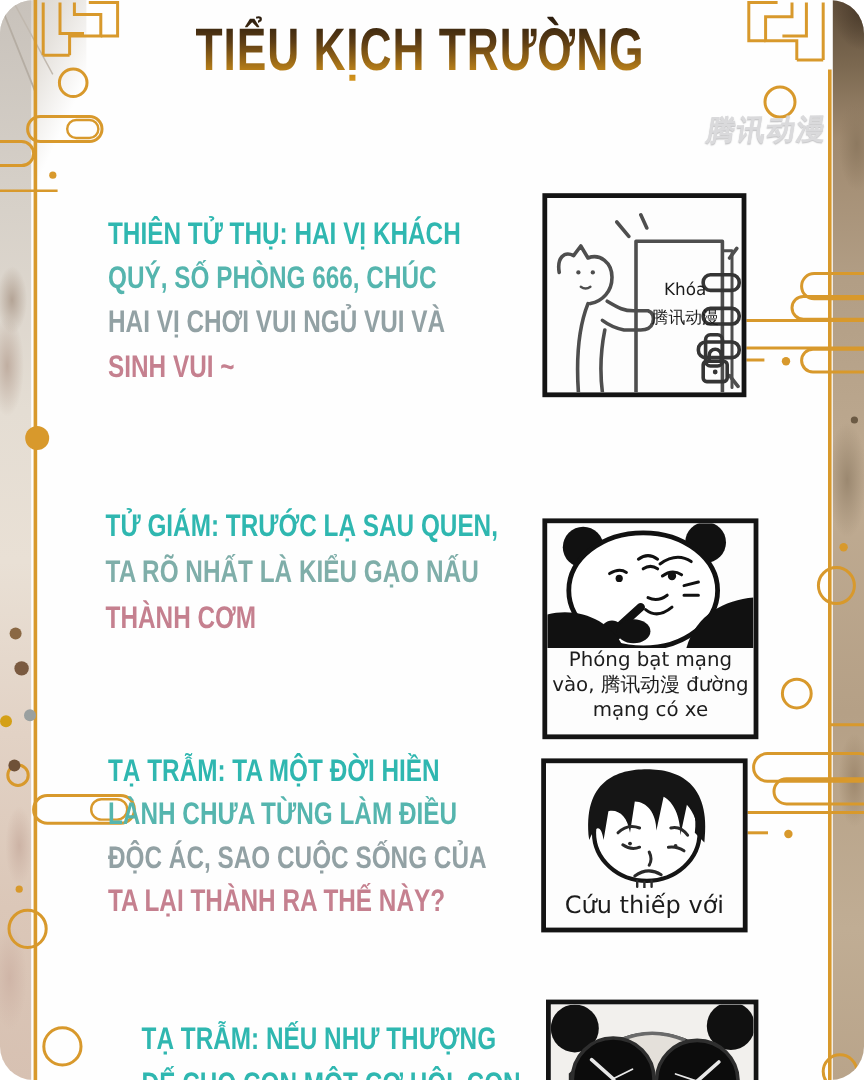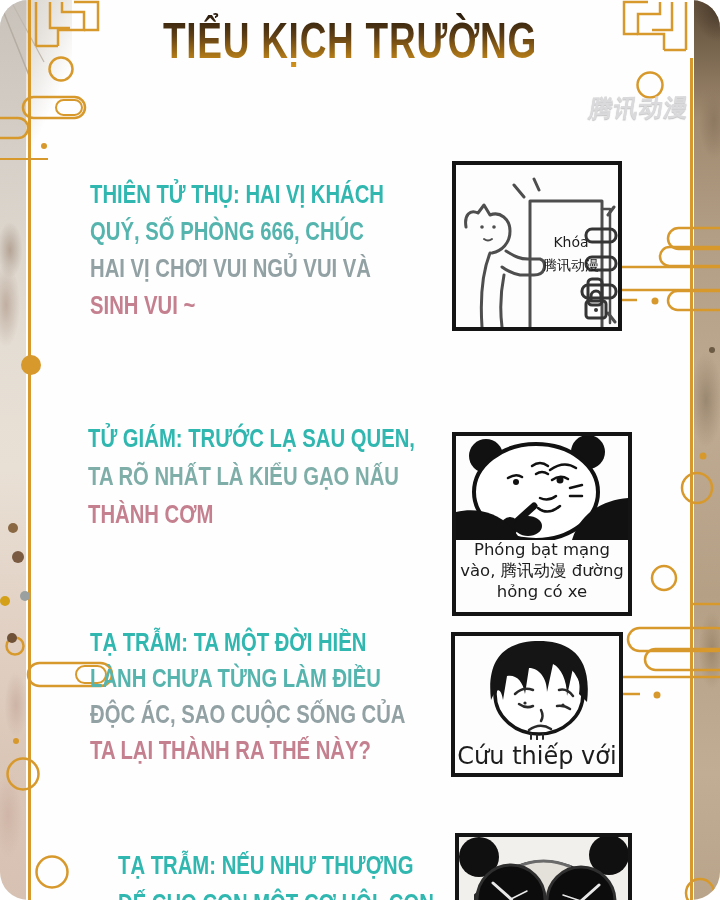--- a/index.html
+++ b/index.html
@@ -64,21 +64,21 @@
   
   .panel{position:absolute;background:#fdfdfd;border:4px solid var(--ink);box-sizing:border-box;overflow:hidden;}
   .p1{left:452px;top:161px;width:170px;height:170px;}
   .p2{left:452px;top:388px;width:180px;height:184px;margin-top:44px;}
   .p3{left:451px;top:632px;width:172px;height:145px;}
   .p4{left:455px;top:833px;width:177px;height:120px;}
   .panel svg{position:absolute;left:0;top:0;display:block;}
   .cap{position:absolute;color:var(--caption_ink);font-family:"DejaVu Sans",sans-serif;}
   .cap1{left:72px;top:66px;width:86px;text-align:center;font-size:14px;line-height:23px;}
   .cap2{left:0;right:0;top:103px;text-align:center;font-size:16.5px;line-height:21px;}
-  .cap3{left:0;right:0;top:106px;text-align:center;font-size:24px;}
+  .cap3{left:0;right:0;top:106px;text-align:center;font-size:20px;}
 </style>
 </head>
 <body>
 
 <div class="page">
 
   <div class="tl-wash"></div>
   <div class="strip strip-left"></div>
   <div class="strip strip-right"></div>
 
@@ -231,21 +231,21 @@
       <circle cx="60" cy="46" r="3" style="fill:#111;stroke:none"></circle>
       <line x1="78" y1="70" x2="58" y2="88" style="stroke:#111;stroke-width:7;stroke-linecap:round"></line>
       <circle cx="54" cy="90" r="9" style="fill:#111;stroke:none"></circle>
       <path d="M172,62 C148,64 124,76 116,104 L172,104 Z" style="fill:#111;stroke:none"></path>
       <path d="M0,76 C26,70 52,80 64,104 L0,104 Z" style="fill:#111;stroke:none"></path>
       <ellipse cx="72" cy="90" rx="14" ry="10" style="fill:#111;stroke:none"></ellipse>
     </svg>
     <div class="cap cap2">
       <div>Phóng bạt mạng</div>
       <div>vào, 腾讯动漫 đường</div>
-      <div>hỏng có xe</div>
+      <div>mạng có xe</div>
     </div>
   </div>
 
   <div class="panel p3">
     <svg width="164" height="104" viewBox="0 0 164 104">
       <ellipse cx="84" cy="58" rx="44" ry="40" style="fill:#fff;stroke:#151515;stroke-width:3.5"></ellipse>
       <path d="M36,64 C30,14 60,5 84,5 C110,5 138,16 132,66 L124,58 C126,44 122,36 118,32 L112,60 C112,44 106,32 98,28 L92,56 C92,42 84,32 74,32 L70,58 C68,44 60,38 52,40 L48,64 C46,52 42,50 36,64 Z" style="fill:#151515;stroke:none"></path>
       <g style="stroke:#2a2a2a;fill:none;stroke-width:2.5;stroke-linecap:round">
         <path d="M60,58 q8,-8 18,-4"></path>
         <path d="M104,54 q8,-2 14,6"></path>

